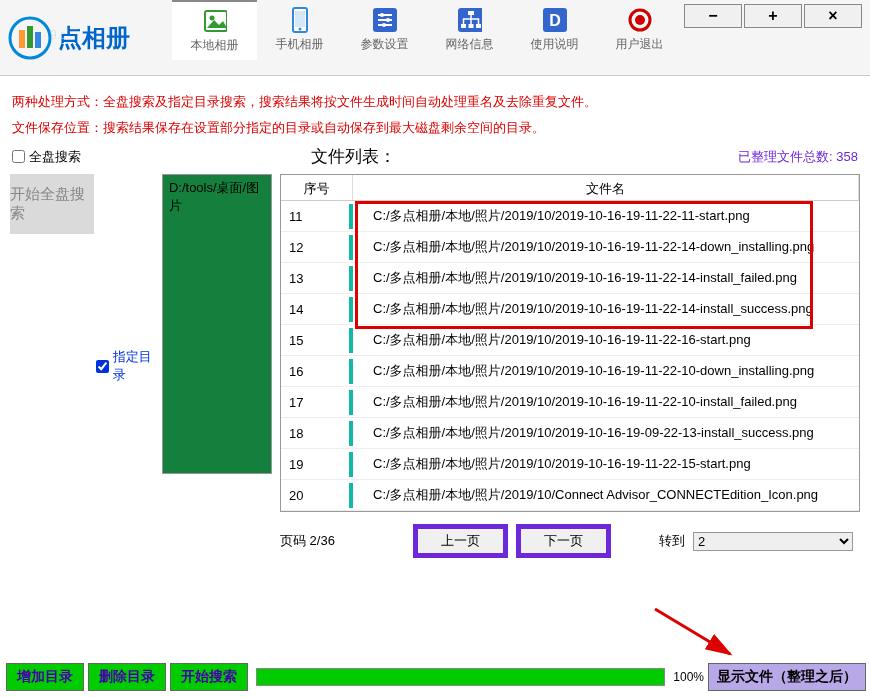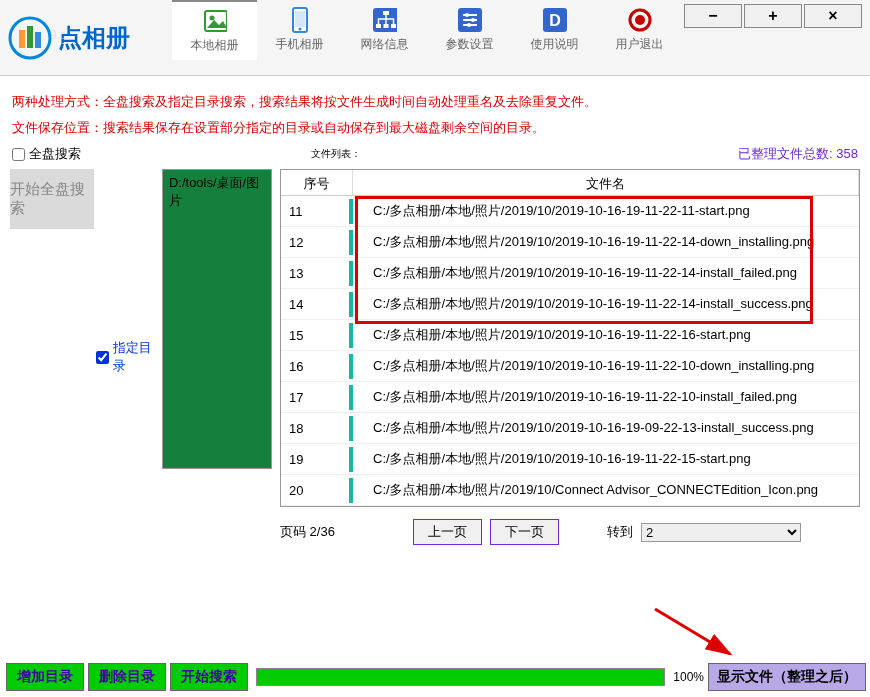--- a/index.html
+++ b/index.html
@@ -20,21 +20,21 @@
     .window-controls { margin-left: auto; display: flex; align-items: flex-start; padding: 4px 8px 0 0; }
     .win-btn { width: 58px; height: 24px; border: 1px solid #888; background: #f0f0f0; display: flex; align-items: center; justify-content: center; font-size: 16px; font-weight: bold; cursor: pointer; margin-left: 2px; }
     
     
     .content { padding: 10px; }
     .info-text { color: #d00; font-size: 13px; margin: 6px 2px; line-height: 1.5; }
     
     .controls-row { display: flex; align-items: center; margin: 8px 2px 4px; }
     .checkbox-label { display: flex; align-items: center; font-size: 13px; }
     .checkbox-label input { margin-right: 4px; }
-    .list-label { margin-left: 230px; font-size: 10px; }
+    .list-label { margin-left: 230px; font-size: 17px; }
     .count-label { margin-left: auto; color: #6d28d9; font-size: 13px; }
     
     .main-area { display: flex; gap: 8px; margin-top: 6px; }
     .left-panel { width: 262px; display: flex; flex-direction: row; }
     .big-search-btn { height: 60px; background: #dadada; color: #888; display: flex; align-items: center; justify-content: center; font-size: 15px; cursor: pointer; margin-bottom: 8px; }
     .dir-checkbox { display: flex; align-items: center; margin: 6px 2px; font-size: 13px; color: #0033dd; }
     .dir-checkbox input { margin-right: 4px; accent-color: #0033dd; }
     .dir-list { border: 1px solid #999; height: 300px; padding: 4px 6px; font-size: 13px; background: #15803d; overflow: auto; }
     
     .right-panel { flex: 1; display: flex; flex-direction: column; }
@@ -44,21 +44,21 @@
     .th.col-num { width: 72px; }
     .th.col-name { flex: 1; }
     .table-body { position: relative; }
     .table-row { display: flex; border-bottom: 1px solid #eee; height: 31px; align-items: center; }
     .td { padding: 5px 8px; font-size: 13px; }
     .td.col-num { width: 72px; border-right: 4px solid #14b8a6; }
     .td.col-name { flex: 1; white-space: nowrap; overflow: hidden; padding-left: 20px; }
     .highlight-box { position: absolute; border: 3px solid #d00; pointer-events: none; z-index: 5; }
     
     .pagination { display: flex; align-items: center; margin-top: 12px; gap: 8px; font-size: 13px; }
-    .page-btn { padding: 3px 14px; border: 1px solid #6d28d9; background: #f0f0f0; cursor: pointer; font-size: 13px; }
+    .page-btn { padding: 3px 23px; border: 5px solid #6d28d9; background: #f0f0f0; cursor: pointer; font-size: 13px; }
     .page-label { margin-right: 70px; }
     .goto-label { margin-left: 40px; }
     .goto-input { width: 160px; font-size: 13px; border: 1px solid #999; }
     
     
     .bottom-bar { position: absolute; bottom: 6px; left: 6px; right: 4px; display: flex; align-items: center; gap: 4px; }
     .action-btn { padding: 4px 10px; font-size: 14px; font-weight: bold; cursor: pointer; border: 1px solid #666; }
     .btn-green { background: #00cc00; color: #4400aa; }
     .progress-wrap { flex: 1; height: 18px; border: 1px solid #888; background: #f0f0f0; position: relative; margin: 0 4px; }
     .progress-fill { height: 100%; background: #00cc00; width: 100%; }
@@ -99,20 +99,34 @@
       </div>
       <div class="toolbar-item">
         <div class="toolbar-icon">
           <svg class="icon" width="20" height="26">
             <rect x="3" y="1" width="14" height="24" rx="2" fill="#fff" stroke="#3388dd" stroke-width="2"></rect>
             <rect x="5" y="4" width="10" height="16" fill="#3388dd" opacity="0.2"></rect>
             <circle cx="10" cy="22" r="1.5" fill="#3388dd"></circle>
           </svg>
         </div>
         <div class="toolbar-label">手机相册</div>
+      </div>
+      <div class="toolbar-item">
+        <div class="toolbar-icon">
+          <svg class="icon" width="24" height="24">
+            <rect x="0" y="0" width="24" height="24" rx="3" fill="#3366cc"></rect>
+            <line x1="5" y1="7" x2="19" y2="7" stroke="#fff" stroke-width="2"></line>
+            <line x1="5" y1="12" x2="19" y2="12" stroke="#fff" stroke-width="2"></line>
+            <line x1="5" y1="17" x2="19" y2="17" stroke="#fff" stroke-width="2"></line>
+            <circle cx="9" cy="7" r="2" fill="#fff"></circle>
+            <circle cx="15" cy="12" r="2" fill="#fff"></circle>
+            <circle cx="11" cy="17" r="2" fill="#fff"></circle>
+          </svg>
+        </div>
+        <div class="toolbar-label">参数设置</div>
       </div>
       <div class="toolbar-item">
         <div class="toolbar-icon">
           <svg class="icon" width="26" height="24">
             <rect x="10" y="2" width="6" height="5" fill="#fff" stroke="#3366cc" stroke-width="1.5"></rect>
             <rect x="2" y="16" width="6" height="5" fill="#fff" stroke="#3366cc" stroke-width="1.5"></rect>
             <rect x="10" y="16" width="6" height="5" fill="#fff" stroke="#3366cc" stroke-width="1.5"></rect>
             <rect x="18" y="16" width="6" height="5" fill="#fff" stroke="#3366cc" stroke-width="1.5"></rect>
             <path d="M13 7 V11 M5 16 V11 H21 V16 M13 11 V16" stroke="#3366cc" stroke-width="1.5" fill="none"></path>
             <rect x="0" y="0" width="26" height="24" rx="3" fill="#3366cc"></rect>
@@ -122,34 +136,20 @@
             <rect x="18" y="16" width="5" height="4" fill="#fff"></rect>
             <path d="M13 7 V11 M5.5 16 V11 H20.5 V16 M13 11 V16" stroke="#fff" stroke-width="1.5" fill="none"></path>
           </svg>
         </div>
         <div class="toolbar-label">网络信息</div>
       </div>
       <div class="toolbar-item">
         <div class="toolbar-icon">
           <svg class="icon" width="24" height="24">
             <rect x="0" y="0" width="24" height="24" rx="3" fill="#3366cc"></rect>
-            <line x1="5" y1="7" x2="19" y2="7" stroke="#fff" stroke-width="2"></line>
-            <line x1="5" y1="12" x2="19" y2="12" stroke="#fff" stroke-width="2"></line>
-            <line x1="5" y1="17" x2="19" y2="17" stroke="#fff" stroke-width="2"></line>
-            <circle cx="9" cy="7" r="2" fill="#fff"></circle>
-            <circle cx="15" cy="12" r="2" fill="#fff"></circle>
-            <circle cx="11" cy="17" r="2" fill="#fff"></circle>
-          </svg>
-        </div>
-        <div class="toolbar-label">参数设置</div>
-      </div>
-      <div class="toolbar-item">
-        <div class="toolbar-icon">
-          <svg class="icon" width="24" height="24">
-            <rect x="0" y="0" width="24" height="24" rx="3" fill="#3366cc"></rect>
             <text x="12" y="18" text-anchor="middle" fill="#fff" font-size="16" font-weight="bold" font-family="Arial">D</text>
           </svg>
         </div>
         <div class="toolbar-label">使用说明</div>
       </div>
       <div class="toolbar-item">
         <div class="toolbar-icon">
           <svg class="icon" width="24" height="24">
             <circle cx="12" cy="12" r="10" fill="none" stroke="#cc0000" stroke-width="3"></circle>
             <circle cx="12" cy="12" r="5" fill="#cc0000"></circle>

